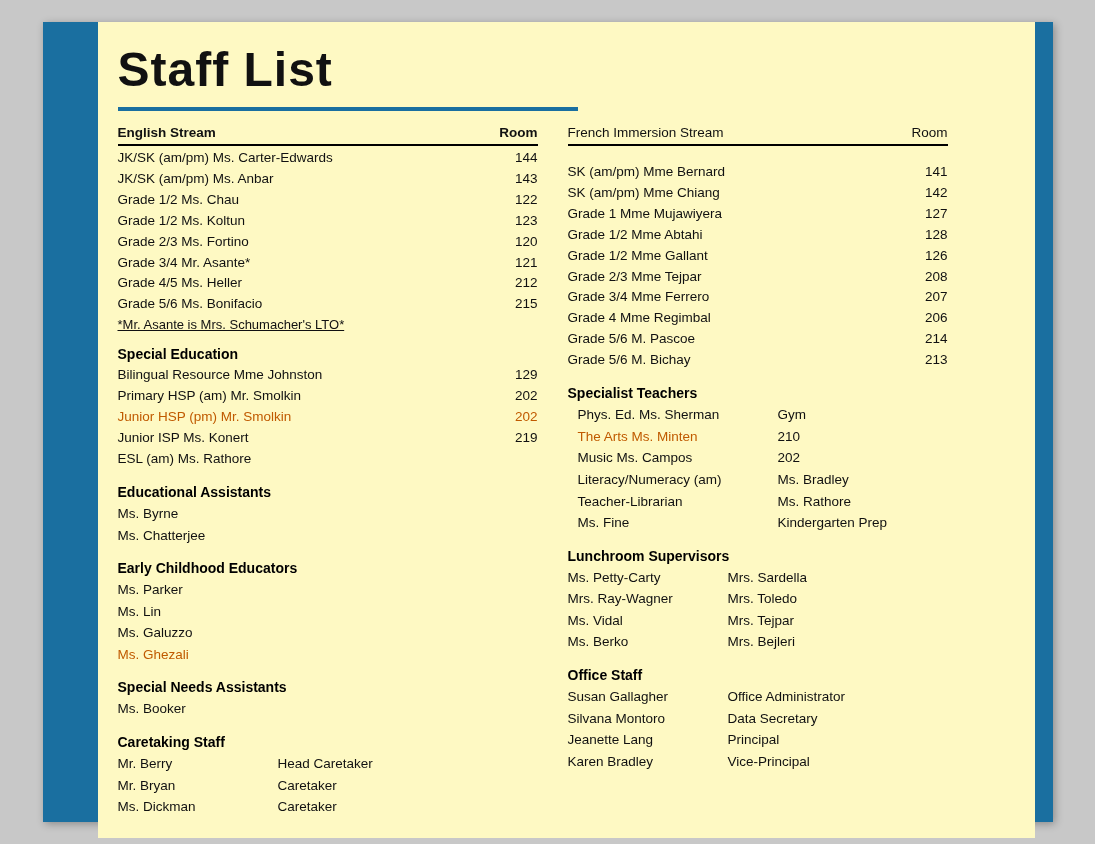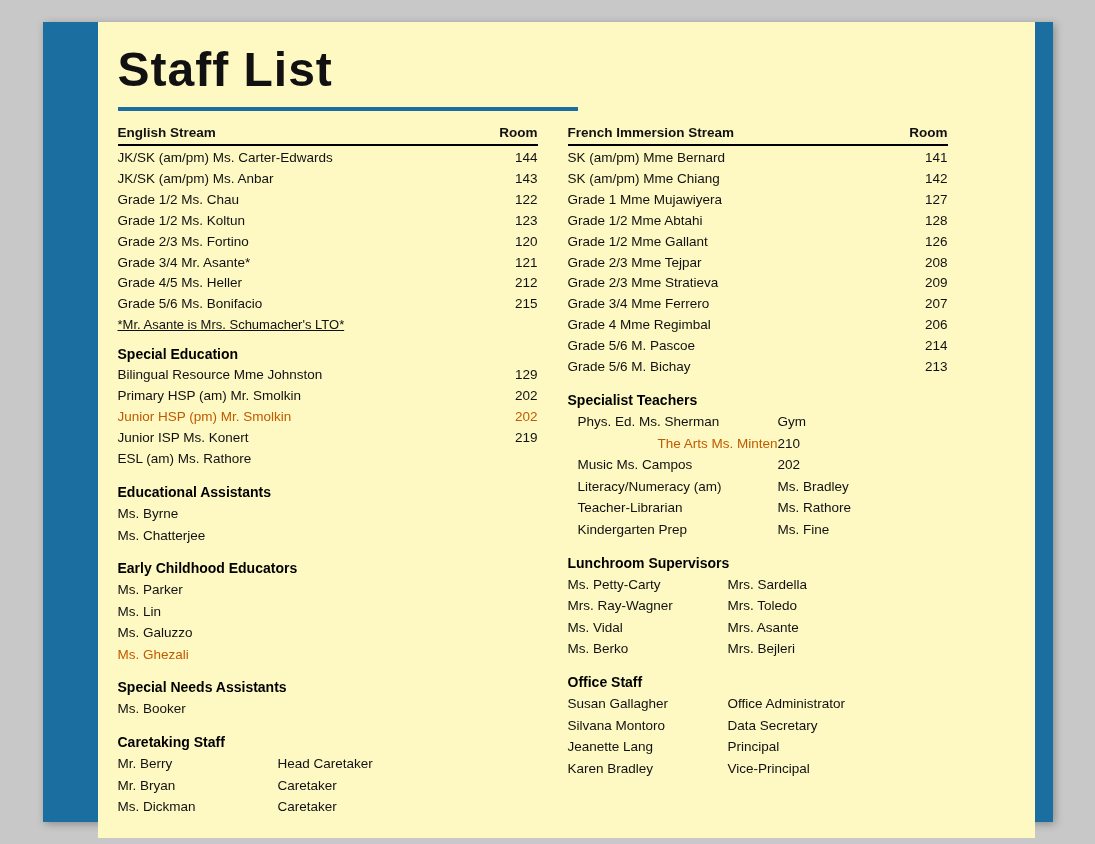--- a/index.html
+++ b/index.html
@@ -121,33 +121,33 @@
     }
     .fi-row {
       display: flex;
       justify-content: space-between;
       font-size: 13.5px;
       line-height: 1.55;
       color: #111;
       max-width: 380px;
     }
     .fi-row.header {
-      font-weight: bold;
+      font-weight: normal;
       border-bottom: 2px solid #000;
-      margin-bottom: 2px;
+      margin-bottom: 16px;
     }
     .specialist-row {
       display: grid;
       grid-template-columns: 200px 1fr;
       font-size: 13.5px;
       line-height: 1.6;
       color: #111;
       margin-left: 10px;
     }
-    .specialist-row .orange { color: #c05a00; text-align: right; }
+    .specialist-row .orange { color: #c05a00; }
     .lunch-grid {
       display: grid;
       grid-template-columns: 160px 1fr;
       font-size: 13.5px;
       line-height: 1.6;
       color: #111;
     }
     .office-grid {
       display: grid;
       grid-template-columns: 160px 1fr;
@@ -307,24 +307,20 @@
           </div>
           <div class="fi-row">
             <span>Grade 1/2 Mme Gallant</span>
             <span>126</span>
           </div>
           <div class="fi-row">
             <span>Grade 2/3 Mme Tejpar</span>
             <span>208</span>
           </div>
           <div class="fi-row">
-            <span>Grade 2/3 Mme Stratieva</span>
-            <span>209</span>
-          </div>
-          <div class="fi-row">
             <span>Grade 3/4 Mme Ferrero</span>
             <span>207</span>
           </div>
           <div class="fi-row">
             <span>Grade 4 Mme Regimbal</span>
             <span>206</span>
           </div>
           <div class="fi-row">
             <span>Grade 5/6 M. Pascoe</span>
             <span>214</span>
@@ -351,34 +347,34 @@
           </div>
           <div class="specialist-row">
             <span>Literacy/Numeracy (am)</span>
             <span>Ms. Bradley</span>
           </div>
           <div class="specialist-row">
             <span>Teacher-Librarian</span>
             <span>Ms. Rathore</span>
           </div>
           <div class="specialist-row">
+            <span>Ms. Fine</span>
             <span>Kindergarten Prep</span>
-            <span>Ms. Fine</span>
           </div>
         </div>
 
         <div style="margin-top:14px;">
           <div class="right-section-title mt">Lunchroom Supervisors</div>
           <div class="lunch-grid">
             <span>Ms. Petty-Carty</span>
             <span>Mrs. Sardella</span>
             <span>Mrs. Ray-Wagner</span>
             <span>Mrs. Toledo</span>
             <span>Ms. Vidal</span>
-            <span>Mrs. Asante</span>
+            <span>Mrs. Tejpar</span>
             <span>Ms. Berko</span>
             <span>Mrs. Bejleri</span>
           </div>
         </div>
 
         <div style="margin-top:14px;">
           <div class="right-section-title mt">Office Staff</div>
           <div class="office-grid">
             <span>Susan Gallagher</span>
             <span>Office Administrator</span>

